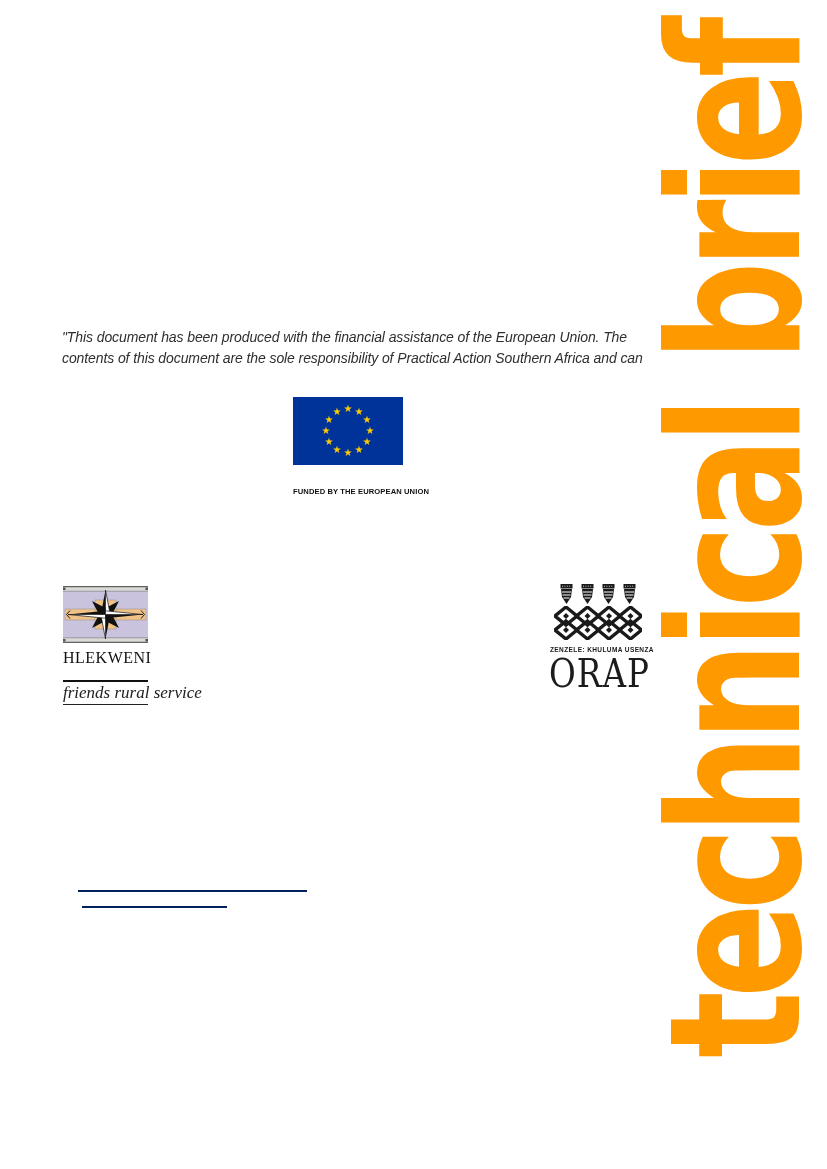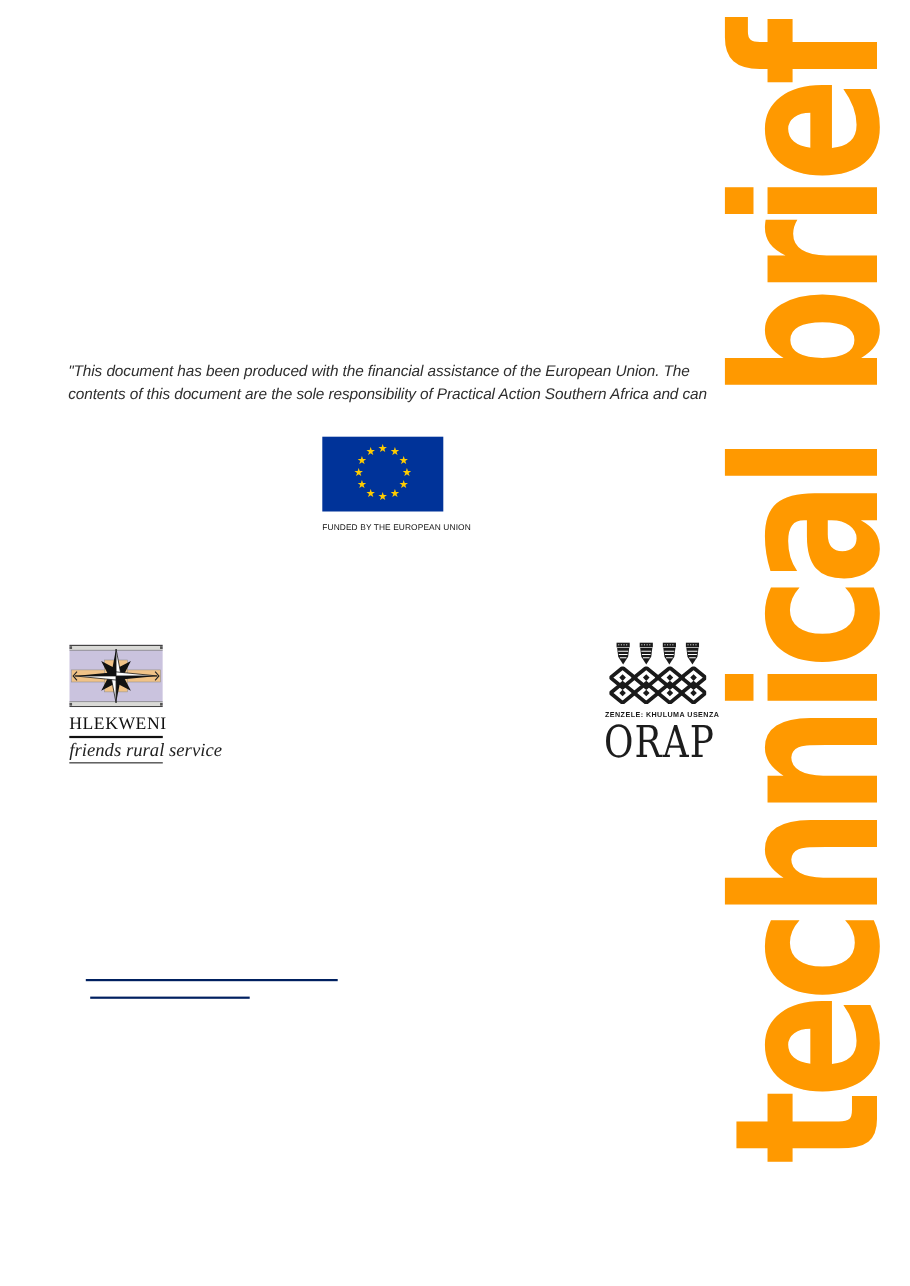--- a/index.html
+++ b/index.html
@@ -28,30 +28,30 @@
     color:var(--star-yellow,#FFCC00);
     transform:translate(-50%,-55%);
   }
   .s1{left:55px;top:12px;}  .s2{left:66px;top:14.9px;}
   .s3{left:74px;top:23px;}  .s4{left:77px;top:34px;}
   .s5{left:74px;top:45px;}  .s6{left:66px;top:53.1px;}
   .s7{left:55px;top:56px;}  .s8{left:44px;top:53.1px;}
   .s9{left:36px;top:45px;}  .s10{left:33px;top:34px;}
   .s11{left:36px;top:23px;} .s12{left:44px;top:14.9px;}
   .eu-caption{
-    margin-top:10px;font-size:7.6px;font-weight:normal;color:#111;
+    margin-top:22px;font-size:7.6px;font-weight:bold;color:#111;
     letter-spacing:0.1px;white-space:nowrap;
   }
 
   
   .hlekweni{position:absolute;left:63px;top:586px;width:85px;text-align:center;}
   .hlekweni-name{
     font-family:"Liberation Serif",serif;font-size:16px;color:#111;
     letter-spacing:0.5px;border-bottom:2px solid #111;
-    padding-bottom:1px;margin-top:2px;white-space:nowrap;
+    padding-bottom:13px;margin-top:2px;white-space:nowrap;
   }
   .hlekweni-tagline{
     font-family:"Liberation Serif",serif;font-style:italic;font-size:17px;
     color:#222;border-bottom:1px solid #222;padding-bottom:1px;margin-top:1px;
     white-space:nowrap;
   }
 
   
   .orap{position:absolute;left:550px;top:584px;width:96px;text-align:center;}
   .orap-shields{display:flex;justify-content:center;gap:8px;height:21px;}

